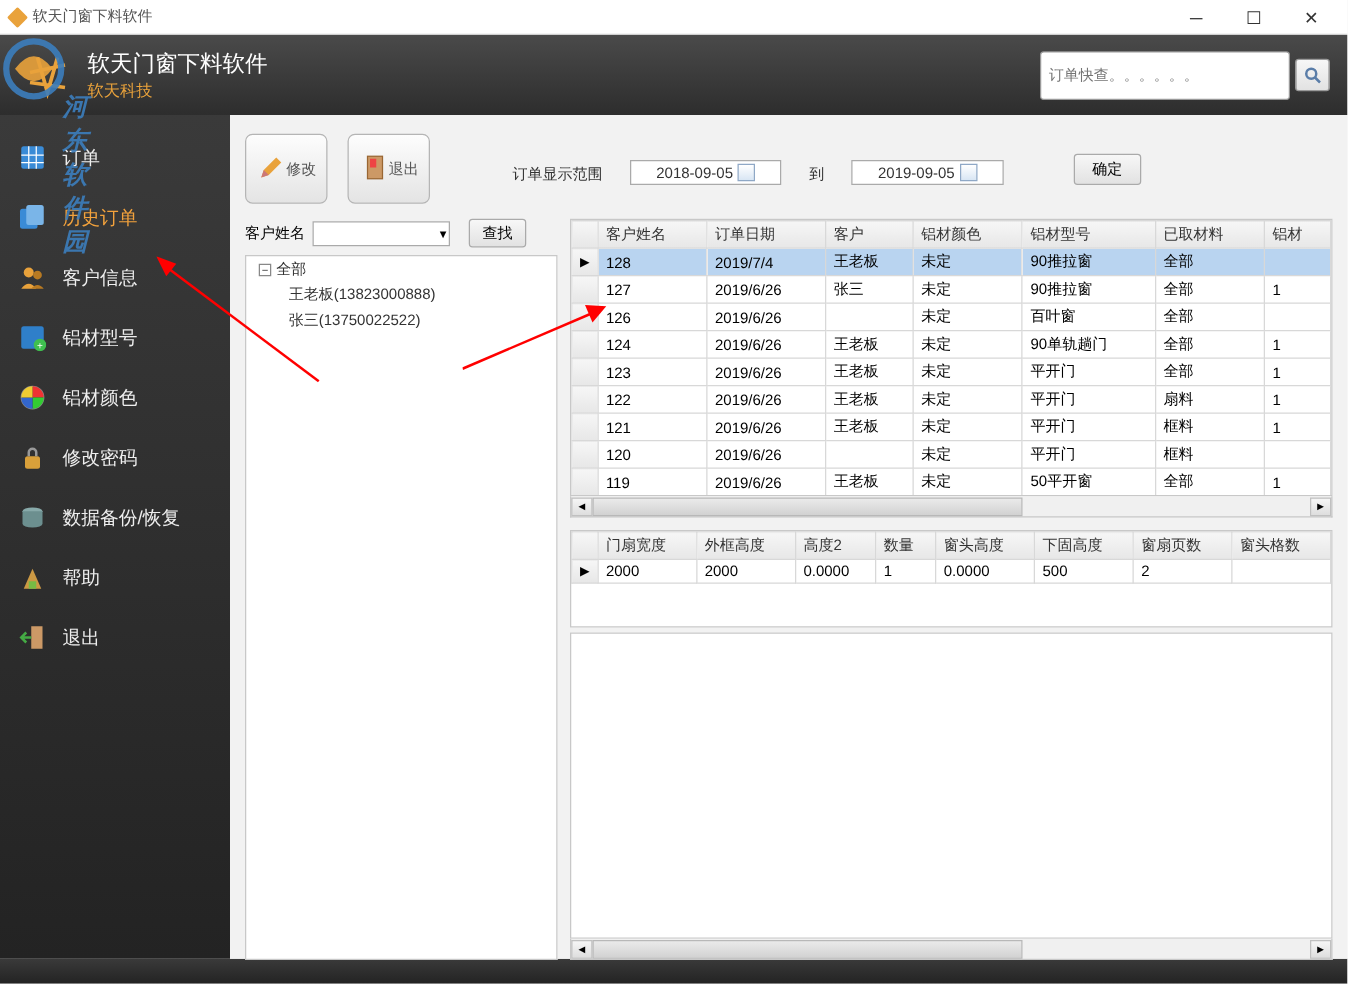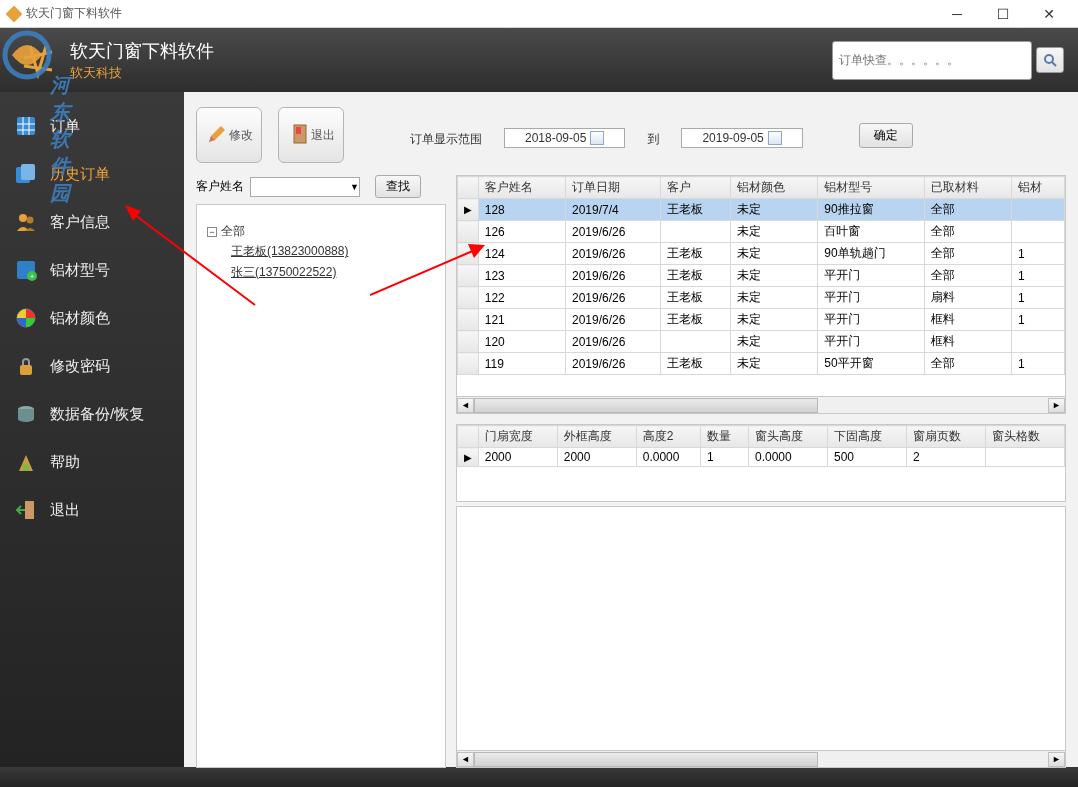--- a/index.html
+++ b/index.html
@@ -39,23 +39,23 @@
     .datebox { display: inline-flex; align-items: center; border: 1px solid #aaa; background: #fff; padding: 2px 20px; font-size: 12px; }
     .datebox .dd { width: 14px; height: 14px; margin-left: 4px; background: linear-gradient(#fff,#d9e6f4); border: 1px solid #8fa8c6; }
     .confirm { padding: 3px 14px; border: 1px solid #aaa; background: linear-gradient(#f7f7f7,#e2e2e2); border-radius: 3px; font-size: 12px; cursor: pointer; }
 
     
     .upper { display: flex; gap: 10px; margin-bottom: 6px; }
     .custcol { width: 250px; display: flex; flex-direction: column; }
     .custfilter { display: flex; align-items: center; gap: 6px; font-size: 12px; margin-bottom: 6px; }
     .custfilter input { width: 110px; height: 20px; border: 1px solid #aaa; background: #fff; }
     .custfilter .findbtn { padding: 2px 10px; border: 1px solid #aaa; background: linear-gradient(#f7f7f7,#e2e2e2); border-radius: 3px; font-size: 12px; cursor: pointer; }
-    .treebox { flex: 1; background: #fff; border: 1px solid #c8c8c8; padding: 16px 6px; font-size: 12px; line-height: 1.7; color: #333; height: 520px; overflow: auto; }
+    .treebox { flex: 1; background: #fff; border: 1px solid #c8c8c8; padding: 0 6px; font-size: 12px; line-height: 1.7; color: #333; height: 520px; overflow: auto; }
     .treebox .node { padding-left: 4px; }
-    .treebox .child { padding-left: 28px; position: relative; text-decoration: underline; }
+    .treebox .child { padding-left: 28px; position: relative; }
     .treebox .expander { display: inline-block; width: 10px; height: 10px; border: 1px solid #888; text-align: center; line-height: 8px; font-size: 9px; margin-right: 4px; }
 
     .tablewrap { flex: 1; display: flex; flex-direction: column; }
     .grid { background: #fff; border: 1px solid #c8c8c8; font-size: 12px; }
     .grid table { border-collapse: collapse; width: 100%; }
     .grid th, .grid td { border: 1px solid #d8d8d8; padding: 2px 6px; text-align: left; height: 18px; white-space: nowrap; overflow: hidden; }
     .grid th { background: linear-gradient(#f6f6f6,#e7e7e7); font-weight: normal; color: #333; }
     .grid .rowhead { width: 18px; background: linear-gradient(#f6f6f6,#e7e7e7); text-align: center; font-size: 10px; }
     .grid tr.selected td { background: #b9d4f0; }
     .grid tr.selected .rowhead { background: linear-gradient(#f6f6f6,#e7e7e7); }
@@ -272,20 +272,30 @@
                   <td>128</td>
                   <td>2019/7/4</td>
                   <td>王老板</td>
                   <td>未定</td>
                   <td>90推拉窗</td>
                   <td>全部</td>
                   <td></td>
                 </tr>
                 <tr>
                   <td class="rowhead"></td>
+                  <td>127</td>
+                  <td>2019/6/26</td>
+                  <td>张三</td>
+                  <td>未定</td>
+                  <td>90推拉窗</td>
+                  <td>全部</td>
+                  <td>1</td>
+                </tr>
+                <tr>
+                  <td class="rowhead"></td>
                   <td>126</td>
                   <td>2019/6/26</td>
                   <td></td>
                   <td>未定</td>
                   <td>百叶窗</td>
                   <td>全部</td>
                   <td></td>
                 </tr>
                 <tr>
                   <td class="rowhead"></td>

